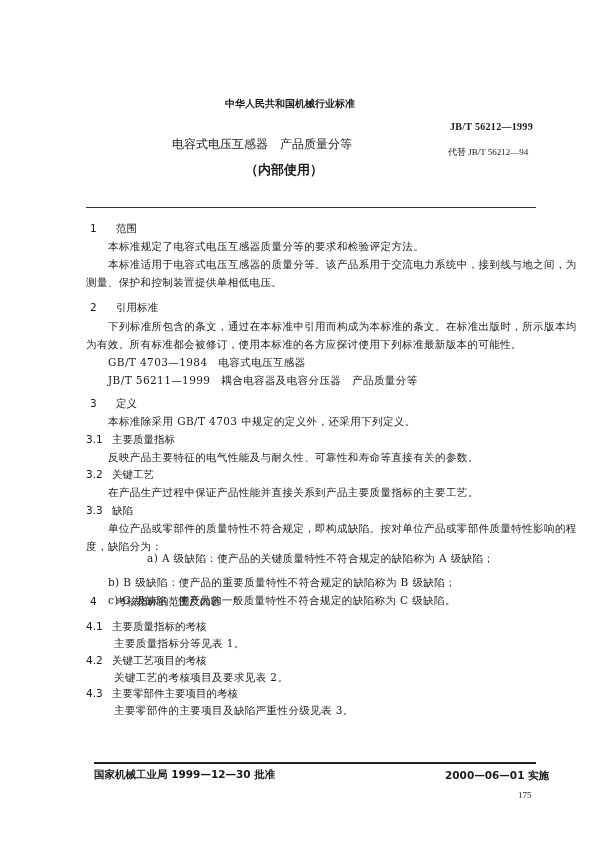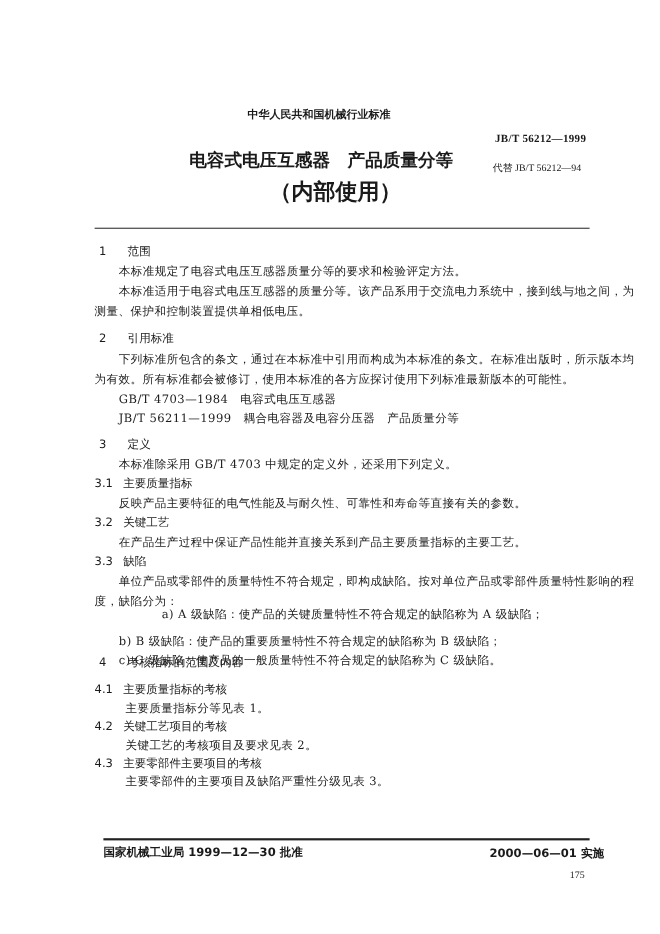--- a/index.html
+++ b/index.html
@@ -2,22 +2,22 @@
 <html><head>
   <meta charset="utf-8">
   <style>
     html, body { margin: 0; padding: 0; }
     body {
       width: 600px; height: 849px; background: #ffffff; position: relative; overflow: hidden;
       font-family: "DejaVu Serif", "Liberation Serif", serif; color: #1a1a1a;
     }
     .abs { position: absolute; white-space: nowrap; }
     .hdr { font-family: "DejaVu Sans", "Liberation Sans", sans-serif; font-size: 10px; font-weight: bold; left: 0; width: 580px; text-align: center; }
-    .title { font-family: "DejaVu Sans", "Liberation Sans", sans-serif; font-size: 16px; font-weight: bold; }
-    .sub { font-family: "DejaVu Sans", "Liberation Sans", sans-serif; font-size: 20px; font-weight: bold; }
+    .title { font-family: "DejaVu Sans", "Liberation Sans", sans-serif; font-size: 12px; font-weight: normal; }
+    .sub { font-family: "DejaVu Sans", "Liberation Sans", sans-serif; font-size: 13px; font-weight: bold; }
     .stdno { font-family: "Liberation Serif", serif; font-size: 10px; font-weight: bold; letter-spacing: 0.3px; }
     .replace { font-family: "Liberation Serif", serif; font-size: 9px; }
     .rule { position: absolute; height: 1px; background: #333; }
     .sec { font-family: "DejaVu Sans", "Liberation Sans", sans-serif; font-size: 10.5px; }
     .sec .num { display: inline-block; width: 26px; }
     .body { font-size: 10.5px; letter-spacing: 0.4px; }
     .foot { font-family: "DejaVu Sans", "Liberation Sans", sans-serif; font-size: 10.5px; font-weight: bold; }
     .pg { font-family: "Liberation Serif", serif; font-size: 9px; }
   </style>
 </head>

